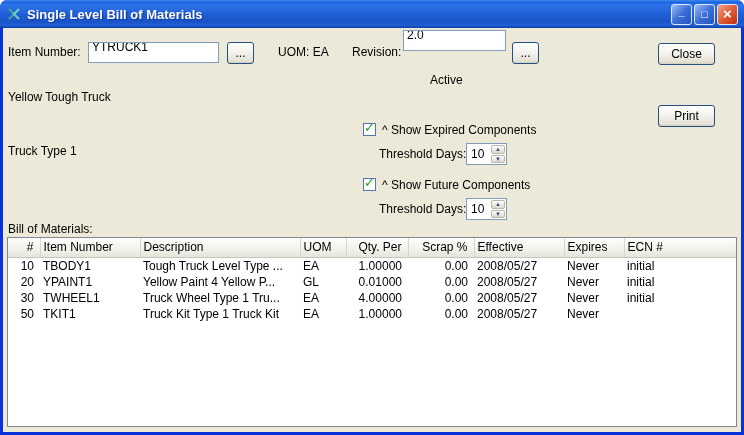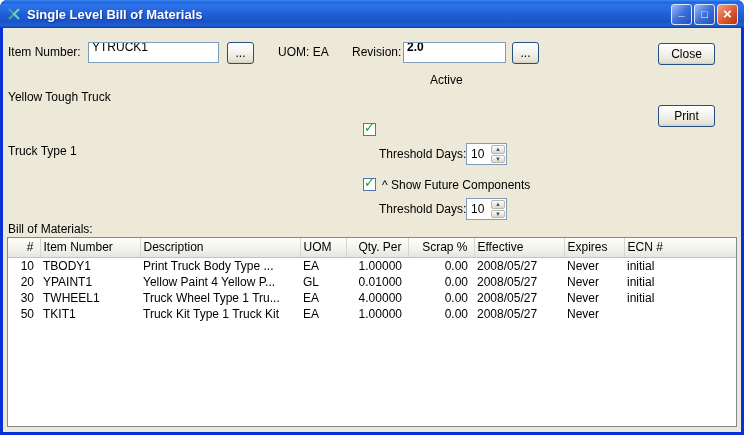--- a/index.html
+++ b/index.html
@@ -123,34 +123,35 @@
 
   <div class="content">
 
     <span class="lbl" style="left:5px;top:17px">Item Number:</span>
     <input class="field" style="left: 85px; top: 14px; width: 131px;" value="YTRUCK1">
     <button class="xpbtn dots" style="left:224px;top:14px">...</button>
 
     <span class="lbl" style="left:275px;top:17px">UOM: EA</span>
 
     <span class="lbl" style="left:349px;top:17px">Revision:</span>
-    <input class="field" style="left: 400px; top: 14px; width: 103px; font-weight: bold;" value="2.0">
+    <input class="field" style="left: 400px; top: 2px; width: 103px;" value="2.0">
     <button class="xpbtn dots" style="left:509px;top:14px">...</button>
 
     <span class="lbl" style="left:427px;top:45px">Active</span>
 
     <span class="lbl" style="left:5px;top:62px">Yellow Tough Truck</span>
     <span class="lbl" style="left:5px;top:116px">Truck Type 1</span>
 
     <button class="xpbtn action" style="left:655px;top:15px">Close</button>
     <button class="xpbtn action" style="left:655px;top:77px">Print</button>
 
     <span class="checkbox" style="left:360px;top:95px">
       <span class="check">✓</span>
     </span>
+    <span class="lbl" style="left:379px;top:95px">^ Show Expired Components</span>
     <span class="lbl" style="left:376px;top:119px">Threshold Days:</span>
     <span class="spin" style="left:463px;top:115px">
       <span class="spin-val">10</span>
       <span class="spin-btns">
         <span class="sb">▲</span>
         <span class="sb">▼</span>
       </span>
     </span>
 
     <span class="checkbox" style="left:360px;top:150px">
@@ -191,21 +192,21 @@
               <th>Scrap %</th>
               <th>Effective</th>
               <th>Expires</th>
               <th>ECN #</th>
             </tr>
         </thead>
         <tbody>
             <tr>
               <td>10</td>
               <td>TBODY1</td>
-              <td>Print Truck Body Type ...</td>
+              <td>Tough Truck Level Type ...</td>
               <td>EA</td>
               <td>1.00000</td>
               <td>0.00</td>
               <td>2008/05/27</td>
               <td>Never</td>
               <td>initial</td>
             </tr>
             <tr>
               <td>20</td>
               <td>YPAINT1</td>

